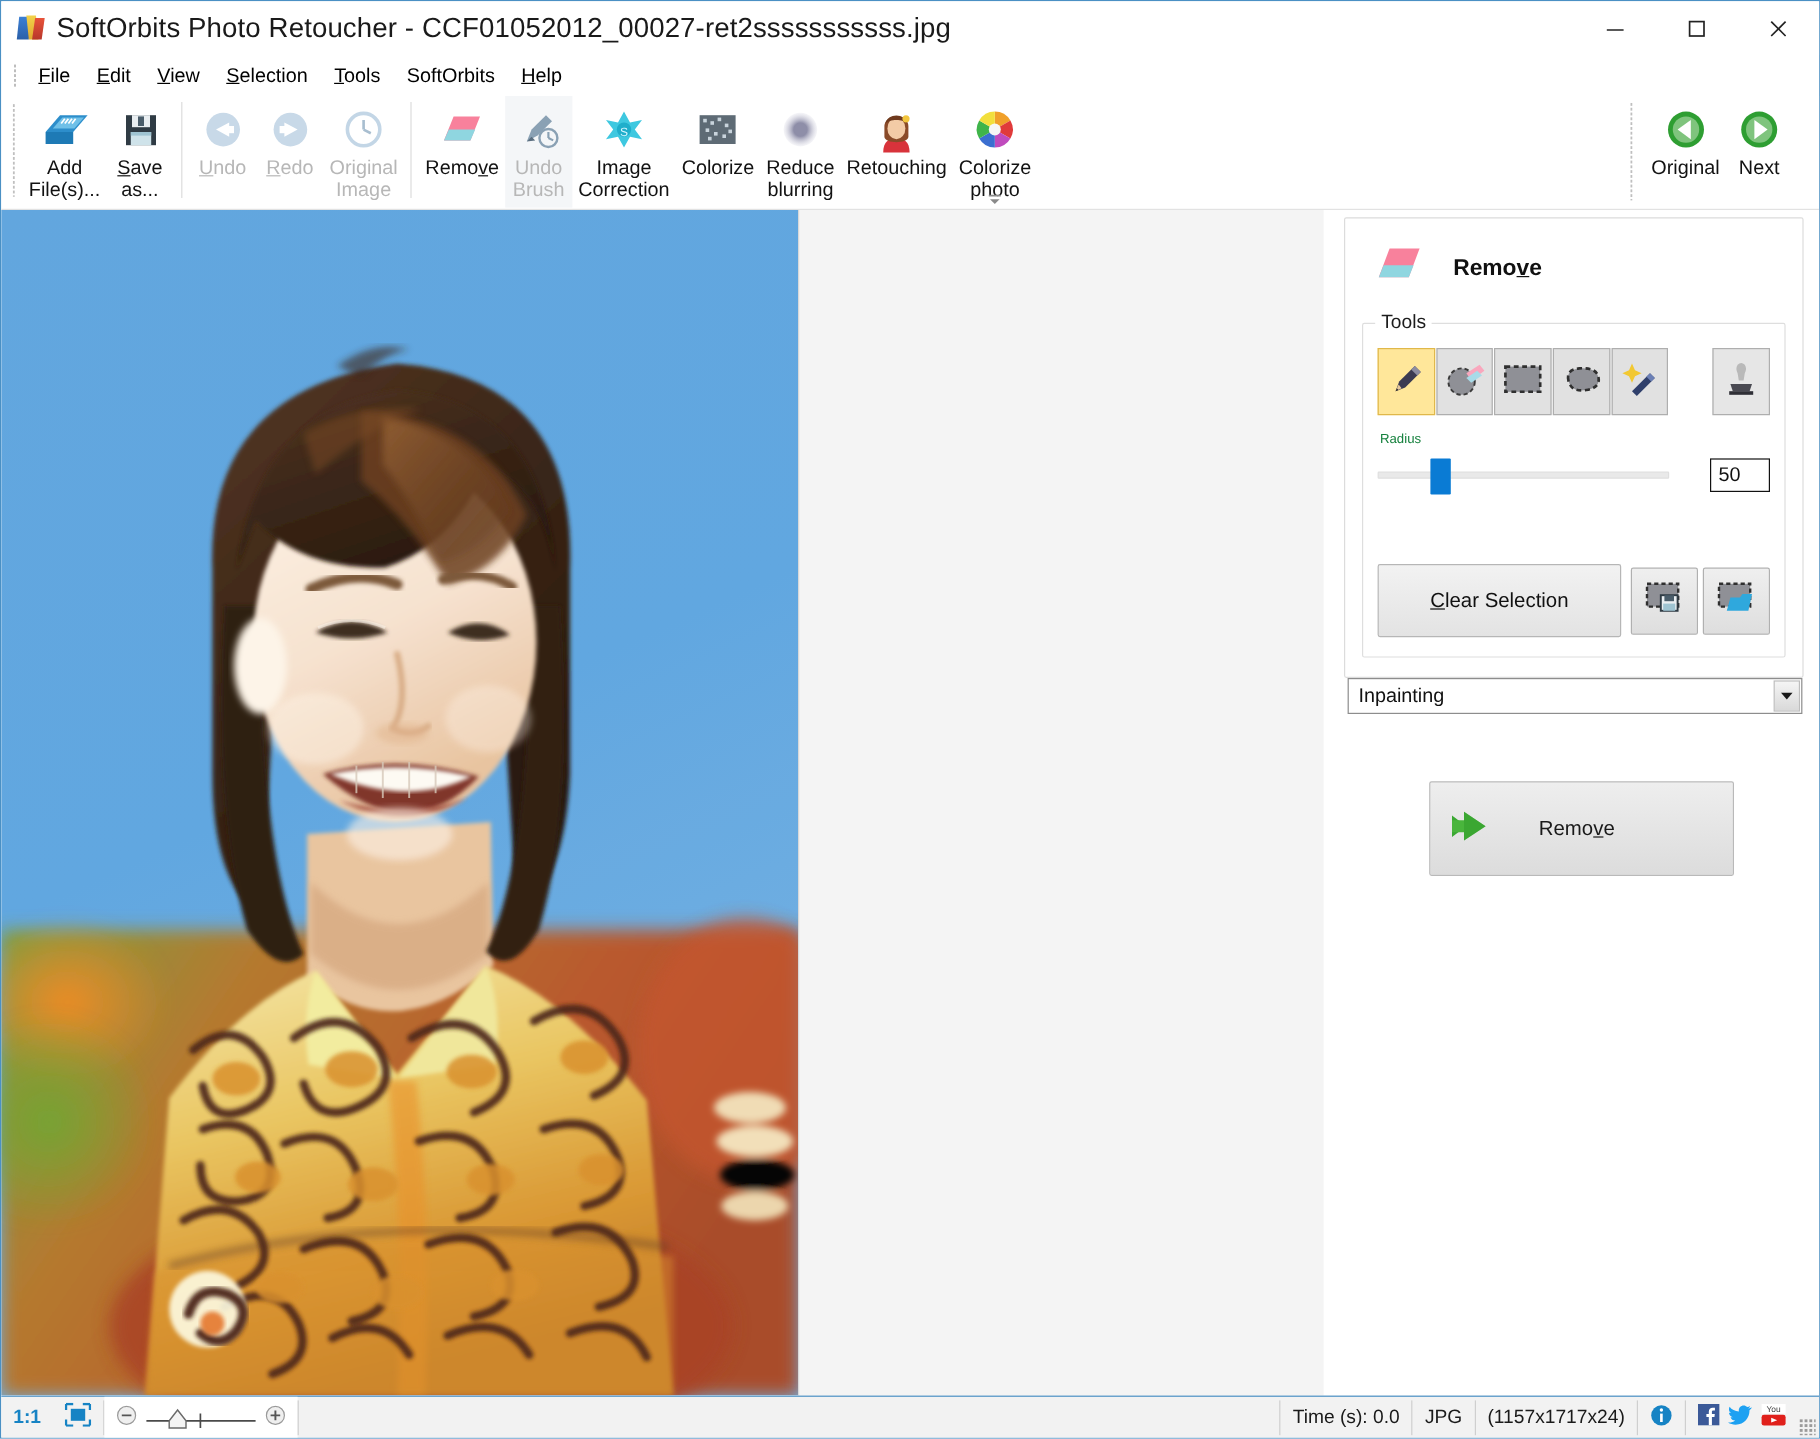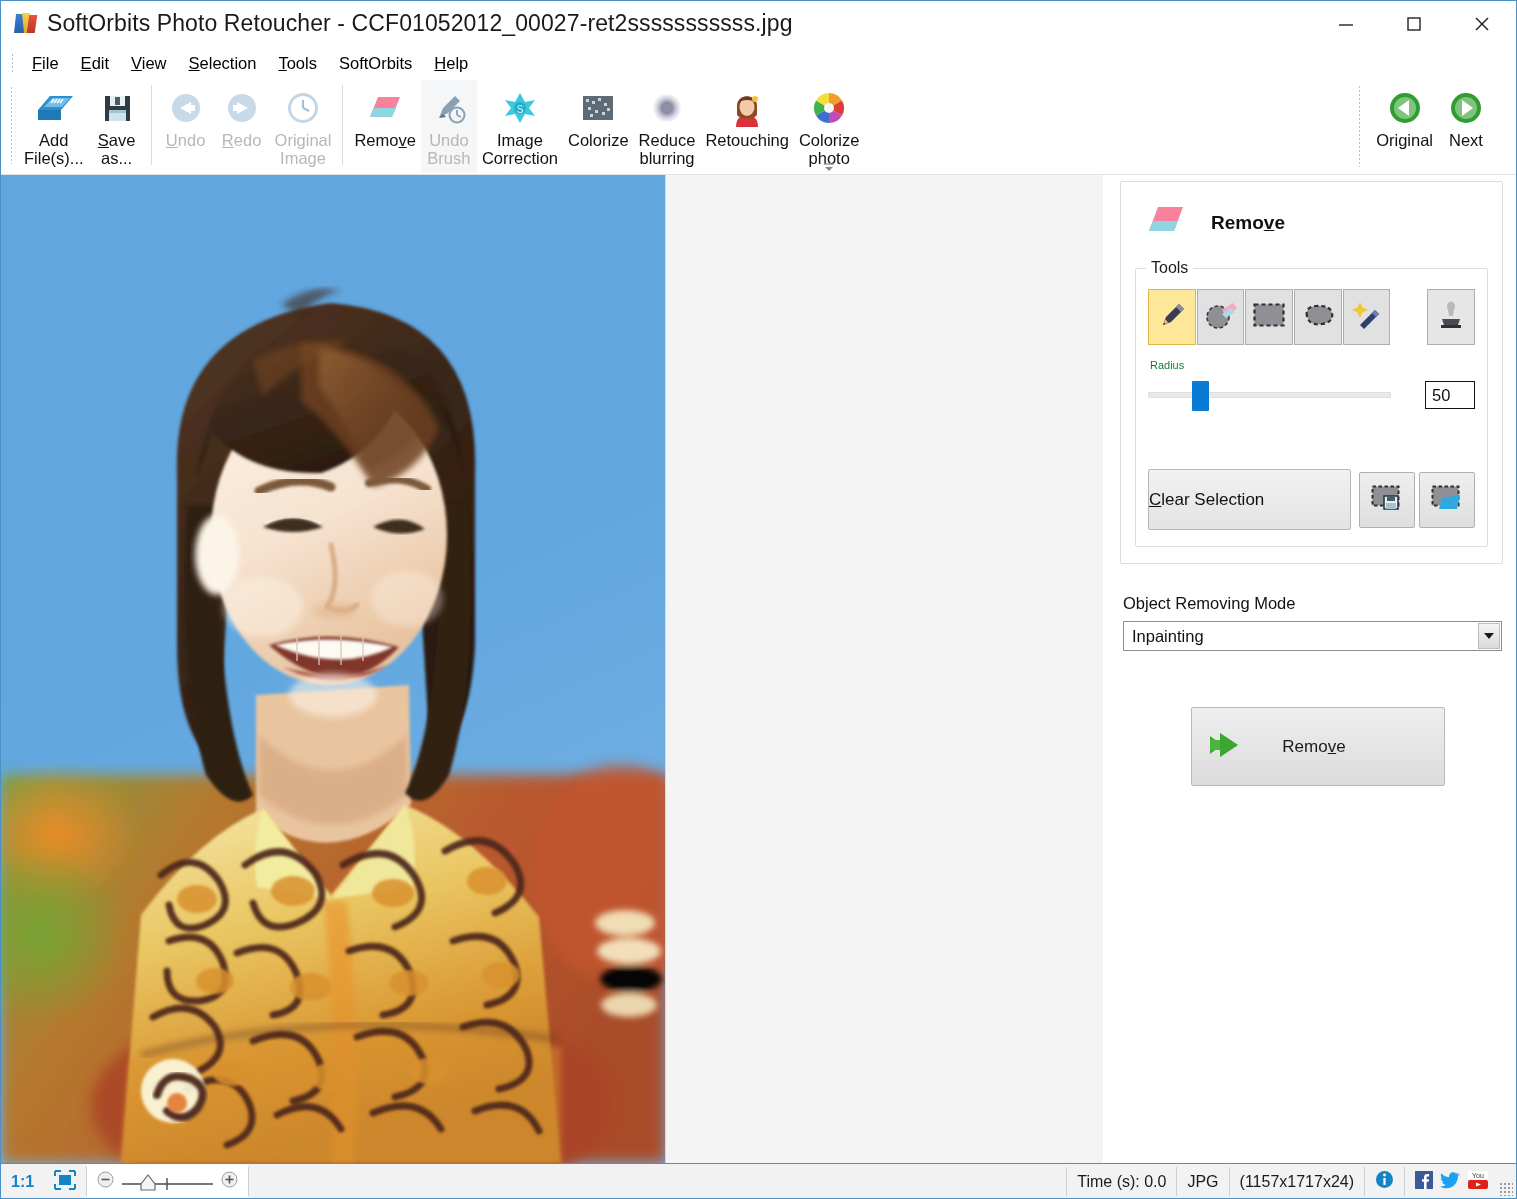--- a/index.html
+++ b/index.html
@@ -163,21 +163,21 @@
   #radius-value {
     width: 50px; height: 28px; border: 1px solid #111; background: #fff;
     font-size: 16.5px; color: #111; padding: 1px 6px; margin-left: 22px;
     font-family: "Liberation Sans", sans-serif;
   }
 
   #sel-actions { display: flex; align-items: center; justify-content: space-between; margin-top: 56px; }
   #clear-sel-btn {
     width: 203px; height: 61px; border: 1px solid #b6b6b6; border-radius: 2px;
     background: linear-gradient(180deg,#f2f2f2,#e3e3e3);
-    display: flex; align-items: center; justify-content: flex-start;
+    display: flex; align-items: center; justify-content: center;
     font-size: 17px; color: #111;
   }
   .selbtn {
     width: 56px; height: 56px; border: 1px solid #b0b0b0; border-radius: 2px;
     background: linear-gradient(180deg,#efefef,#dedede);
     display: flex; align-items: center; justify-content: center; margin-left: 4px;
   }
 
   #mode-label { font-size: 16.5px; color: #111; margin: 30px 0 8px 19px; }
   #mode-select {
@@ -741,21 +741,20 @@
                   <rect x="2.5" y="2.5" width="26" height="19" fill="#8f9096" stroke="#2f2f2f" stroke-width="2" stroke-dasharray="3.5 2.5"></rect>
                   <path d="M12 14 L20 14 L22 11 L30 11 L27 25 L9 25 Z" fill="#2fa8dd"></path>
                 </svg>
               </span>
             </div>
           </div>
         </div>
       </div>
     </div>
 
-    <div id="mode-label">Object Removing Mode</div>
     <div id="mode-select">
       <span>Inpainting</span>
       <span id="mode-arrow">
         <svg width="10" height="7" viewBox="0 0 10 7">
             <path d="M0 0 L10 0 L5 6 Z" fill="#1a1a1a"></path>
           </svg>
       </span>
     </div>
 
     <div id="remove-action">

